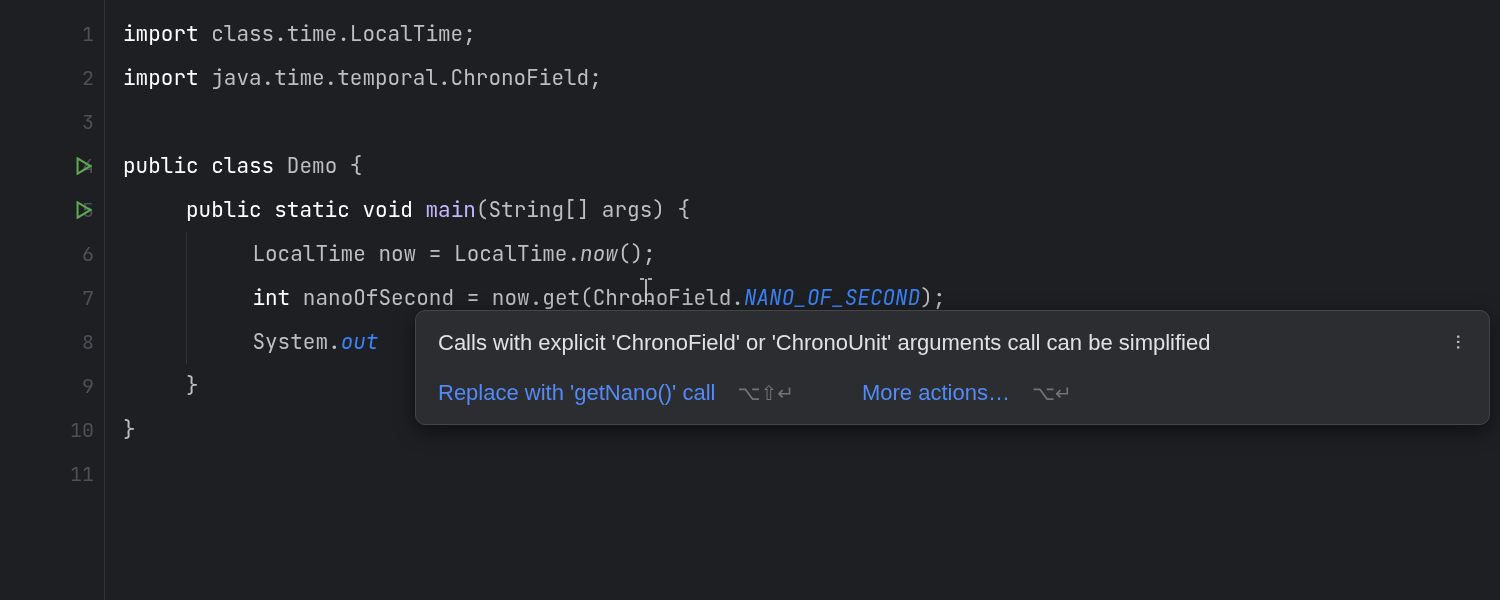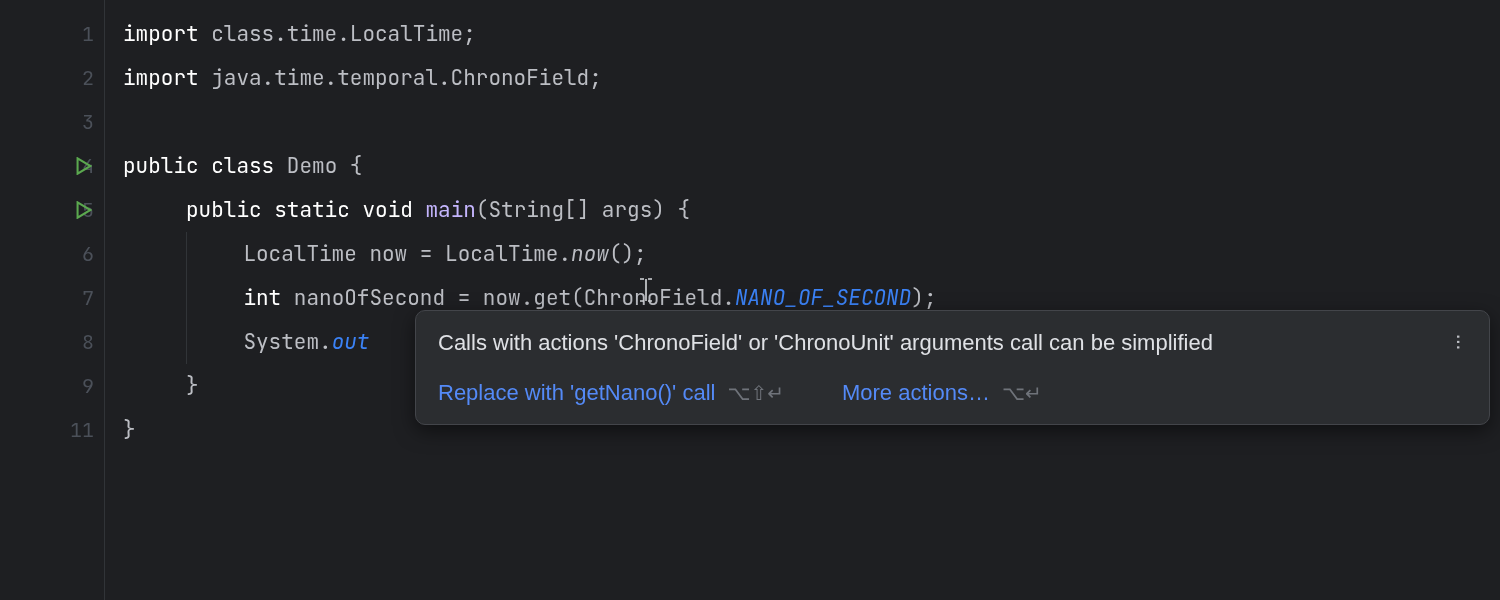--- a/index.html
+++ b/index.html
@@ -102,36 +102,36 @@
       line-height: 0.4;
       letter-spacing: -2px;
       writing-mode: vertical-rl;
       cursor: pointer;
       padding: 4px;
     }
     .tooltip-actions {
       margin-top: 22px;
       display: flex;
       align-items: center;
-      gap: 10px;
+      gap: 20px;
     }
     .action-link {
       color: #548af7;
       cursor: pointer;
     }
     .shortcut {
       color: #6f737a;
       font-size: 20px;
       margin-left: 2px;
     }
     .action-more { margin-left: 48px; }
     .indent-guide {
       border-left: 1px solid #313438;
       margin-left: 0px;
-      padding-left: 6px;
+      padding-left: 15px;
       display: inline-block;
       height: 100%;
       line-height: 44px;
     }
   </style>
 </head>
 <body>
 
 <div class="editor">
   <div class="gutter">
@@ -164,20 +164,23 @@
         <span class="line-number">6</span>
       </div>
     <div class="gutter-row">
         <span class="line-number">7</span>
       </div>
     <div class="gutter-row">
         <span class="line-number">8</span>
       </div>
     <div class="gutter-row">
         <span class="line-number">9</span>
+      </div>
+    <div class="gutter-row">
+        <span class="line-number">10</span>
       </div>
     <div class="gutter-row">
         <span class="line-number">11</span>
       </div>
   </div>
 
   <div class="code-area">
     <div class="code-line"><span class="kw">import</span><span> class.time.LocalTime;</span></div>
     <div class="code-line"><span class="kw">import</span><span> java.time.temporal.ChronoField;</span></div>
     <div class="code-line"></div>
@@ -193,21 +196,21 @@
 </div>
 
 <div class="cursor-ibeam">
   <svg width="18" height="26" viewBox="0 0 18 26">
       <path d="M3 2 h4 M11 2 h4 M9 2 v22 M3 24 h4 M11 24 h4" stroke="#d5d7db" stroke-width="1.6" fill="none"></path>
     </svg>
 </div>
 
 <div class="tooltip">
   <div class="tooltip-header">
-    <div class="tooltip-msg">Calls with actions 'ChronoField' or 'ChronoUnit' arguments call can be simplified</div>
+    <div class="tooltip-msg">Calls with explicit 'ChronoField' or 'ChronoUnit' arguments call can be simplified</div>
     <div class="tooltip-more-icon">···</div>
   </div>
   <div class="tooltip-actions">
     <span class="action-link">Replace with 'getNano()' call</span>
     <span class="shortcut">⌥⇧↵</span>
     <span class="action-link action-more">More actions…</span>
     <span class="shortcut">⌥↵</span>
   </div>
 </div>
 

